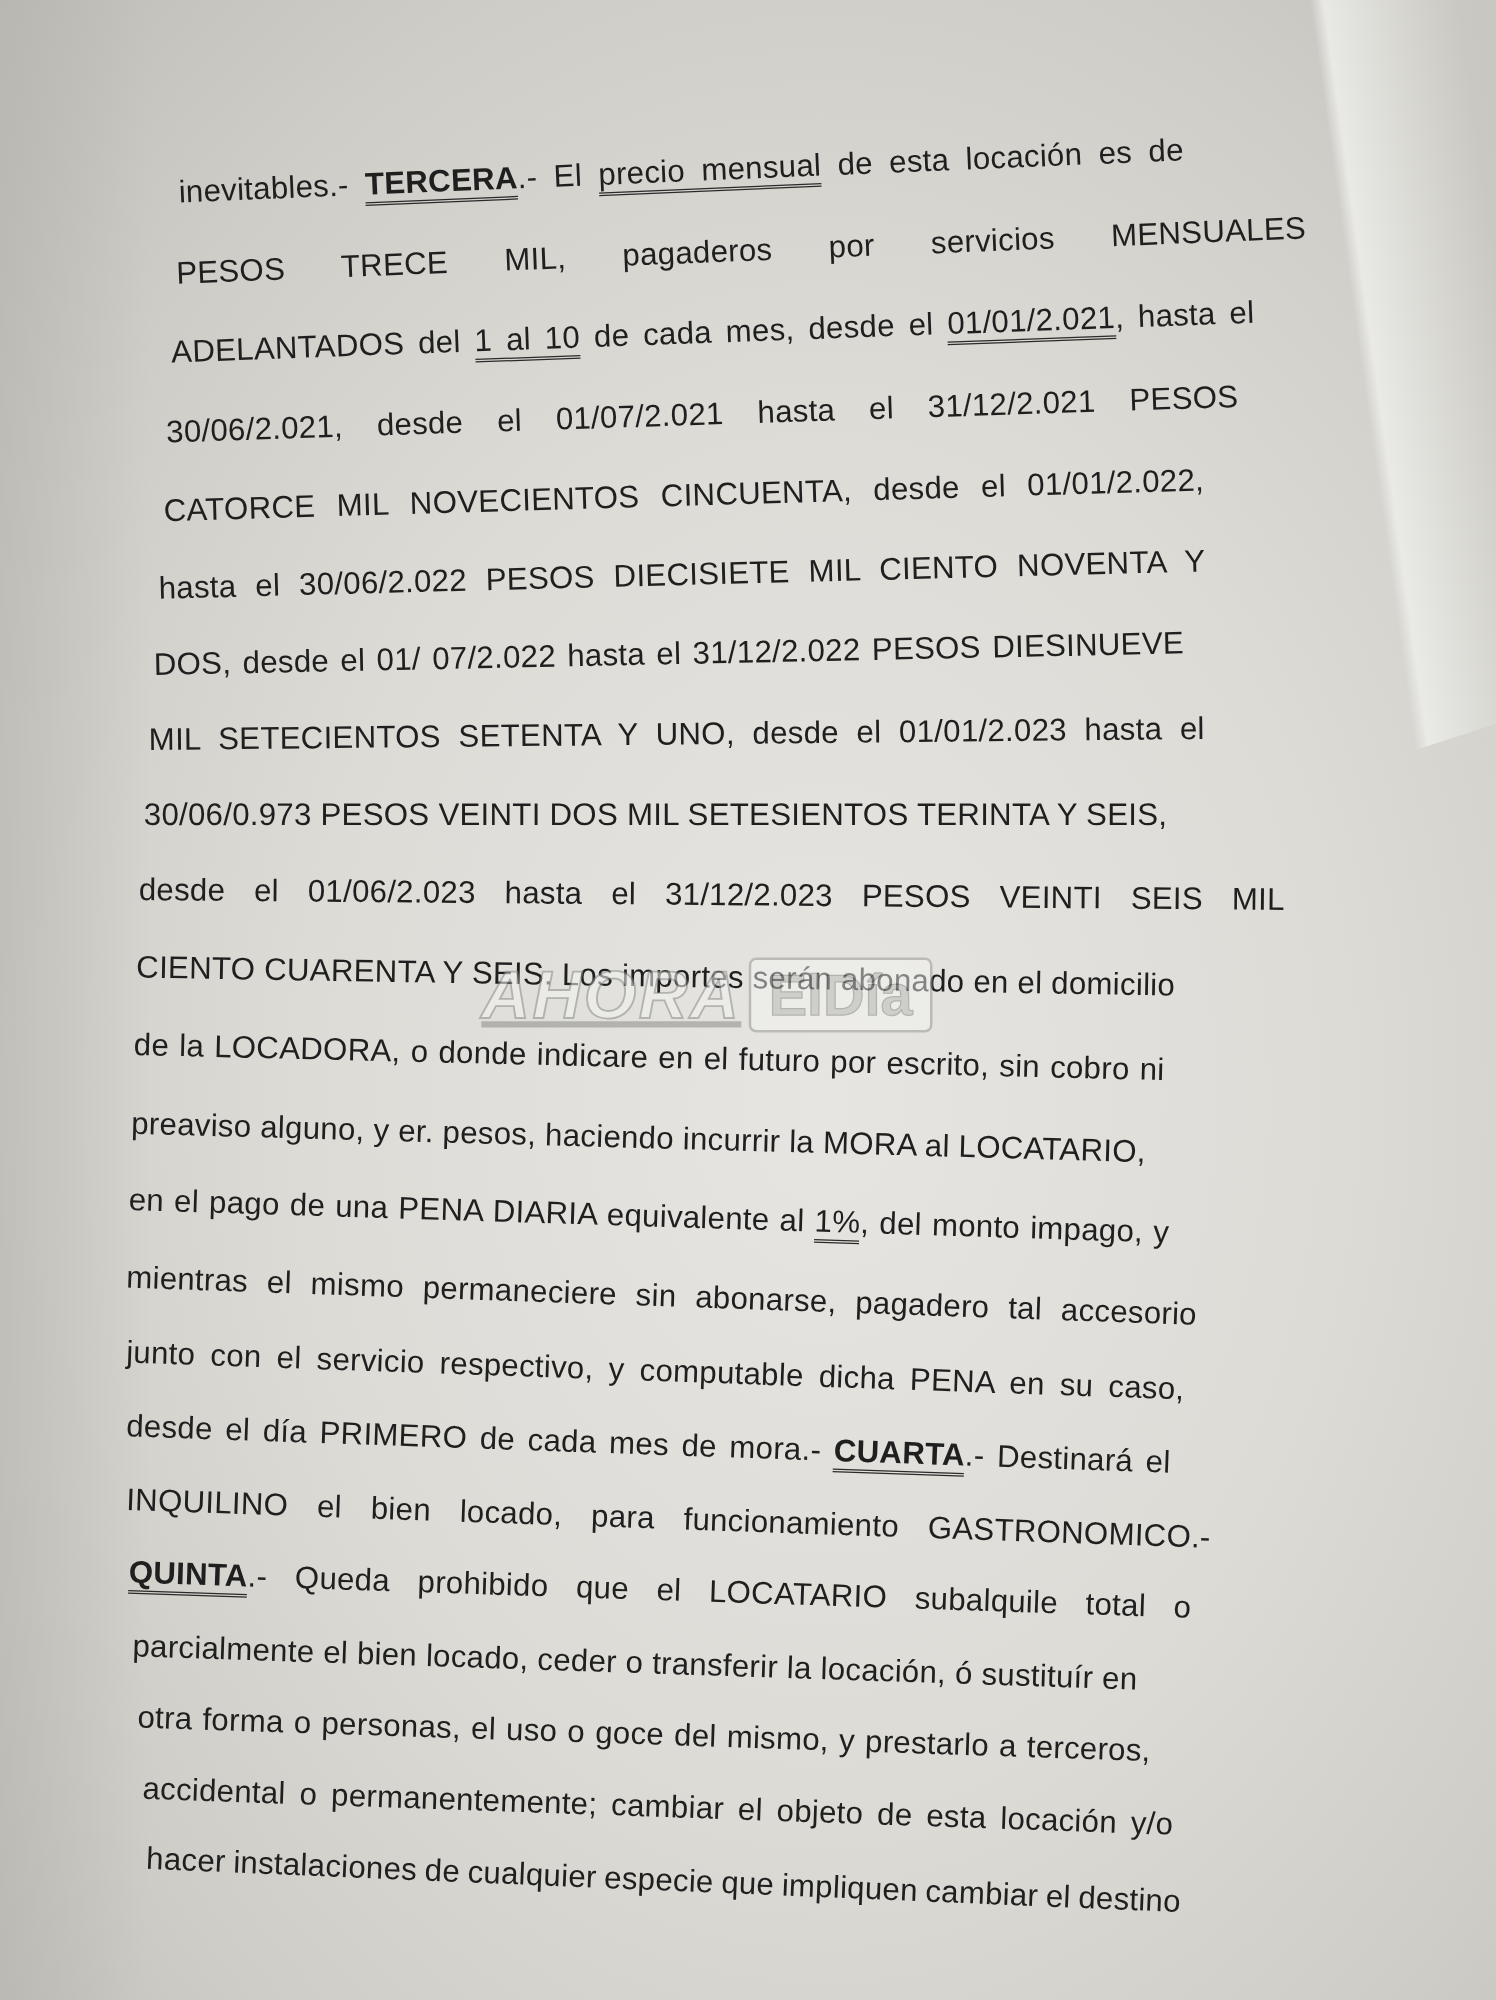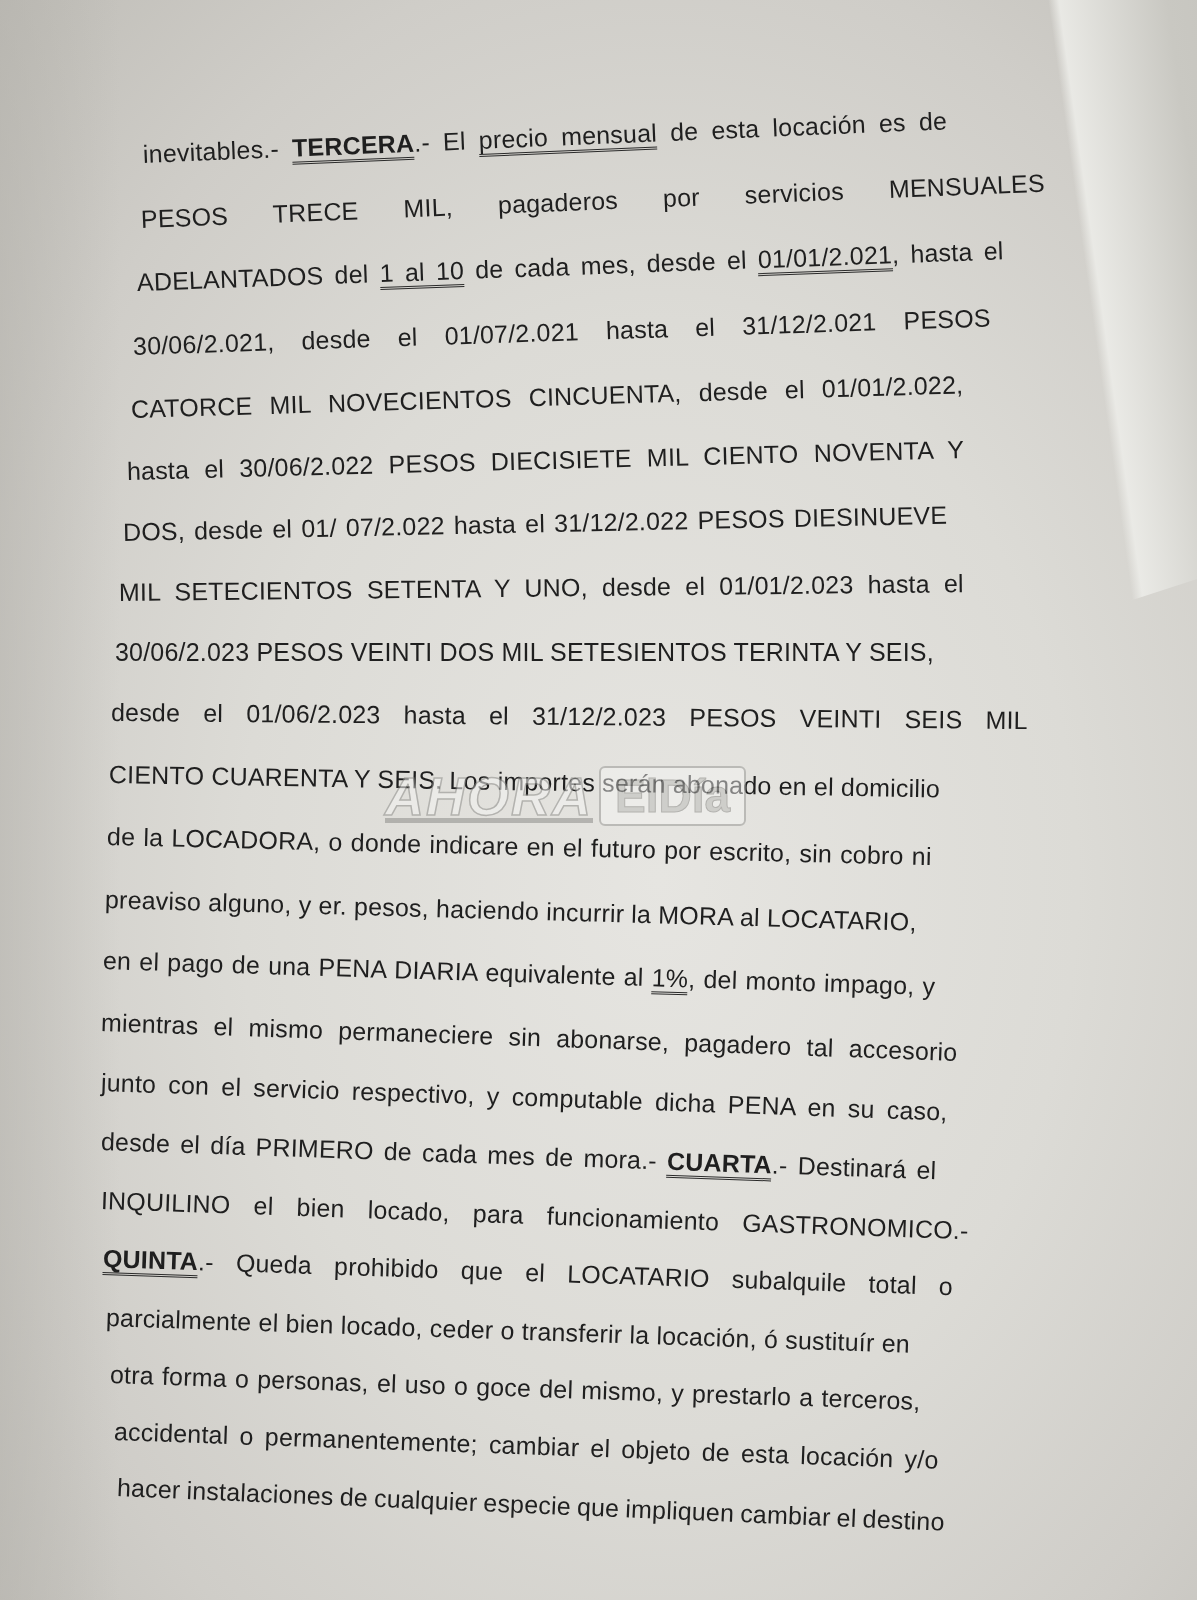--- a/index.html
+++ b/index.html
@@ -132,21 +132,21 @@
 
   <div class="line" style="left:123px; top:518px; width:920px; transform: rotate(-1.2deg); word-spacing:2px;">
     <span>DOS, desde el 01/ 07/2.022 hasta el 31/12/2.022 PESOS DIESINUEVE</span>
   </div>
 
   <div class="line" style="left:119px; top:578px; width:924px; transform: rotate(-0.6deg); word-spacing:7px;">
     <span>MIL SETECIENTOS SETENTA Y UNO, desde el 01/01/2.023 hasta el</span>
   </div>
 
   <div class="line" style="left:115px; top:638px; width:928px; transform: rotate(0deg); word-spacing:0px;">
-    <span>30/06/2.023 PESOS VEINTI DOS MIL SETESIENTOS TERINTA Y SEIS,</span>
+    <span>30/06/0.973 PESOS VEINTI DOS MIL SETESIENTOS TERINTA Y SEIS,</span>
   </div>
 
   <div class="line" style="left:111px; top:698px; width:930px; transform: rotate(0.5deg); word-spacing:16px;">
     <span>desde el 01/06/2.023 hasta el 31/12/2.023 PESOS VEINTI SEIS MIL</span>
   </div>
 
   <div class="line" style="left:109px; top:760px; width:930px; transform: rotate(1deg); word-spacing:0px;">
     <span>CIENTO CUARENTA Y SEIS. Los importes serán abonado en el domicilio</span>
   </div>
 

